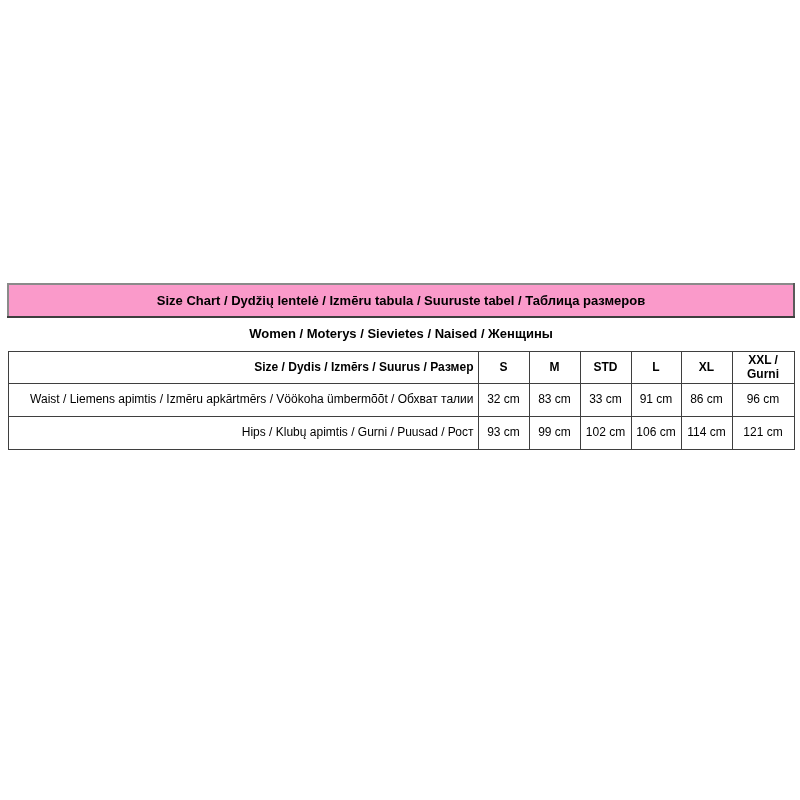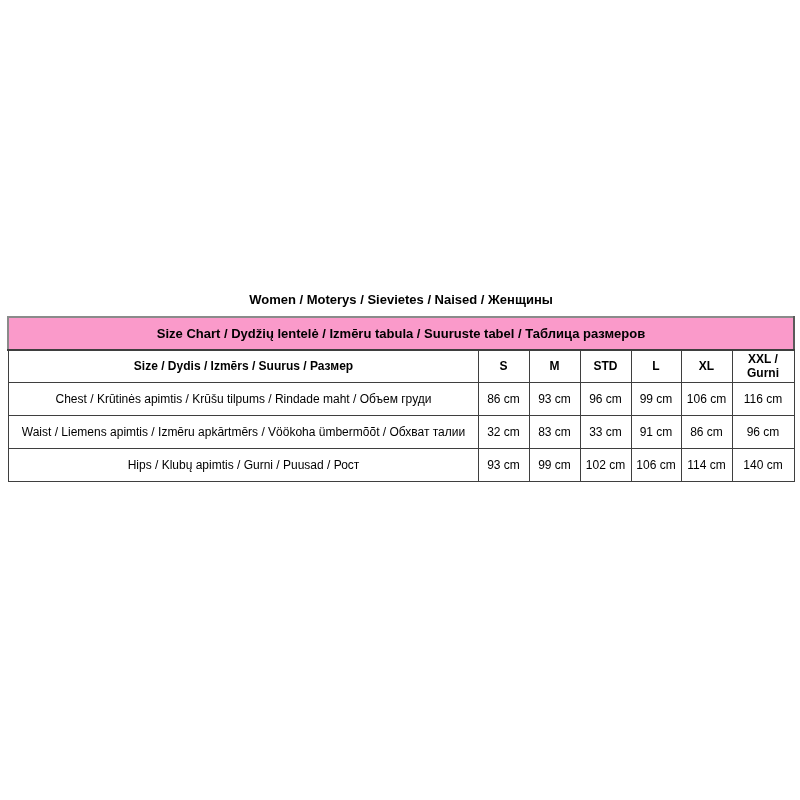--- a/index.html
+++ b/index.html
@@ -43,21 +43,21 @@
     font-size: 13px;
   }
 
   tr.grid td {
     border: 1px solid #3f3f3f;
   }
   tr.header-row td { font-weight: bold; height: 32px; }
   tr.data-row td { height: 33px; }
 
   td.lbl {
-    text-align: center;
+    text-align: right;
     padding-left: 5px;
     padding-right: 4px;
     margin-top: 36px;
   }
   td.val {
     text-align: center;
     padding: 1px 2px;
   }
 </style>
 </head>
@@ -70,62 +70,53 @@
       <col style="width:51px">
       <col style="width:51px">
       <col style="width:51px">
       <col style="width:50px">
       <col style="width:51px">
       <col style="width:62px">
     </colgroup>
 
     <tbody>
         <tr>
-      <td colspan="7" class="women-cell">Women / Moterys / Sievietes / Naised / Женщины</td>
+      <td colspan="7" class="title-cell">Size Chart / Dydžių lentelė / Izmēru tabula / Suuruste tabel / Таблица размеров</td>
     </tr>
 
     <tr>
-      <td colspan="7" class="title-cell">Size Chart / Dydžių lentelė / Izmēru tabula / Suuruste tabel / Таблица размеров</td>
+      <td colspan="7" class="women-cell">Women / Moterys / Sievietes / Naised / Женщины</td>
     </tr>
 
     <tr class="grid header-row">
       <td class="lbl">Size / Dydis / Izmērs / Suurus / Размер</td>
       <td class="val">S</td>
       <td class="val">M</td>
       <td class="val">STD</td>
       <td class="val">L</td>
       <td class="val">XL</td>
       <td class="val">XXL / Gurni</td>
     </tr>
 
 
-    <tr class="grid data-row">
-      <td class="lbl">Chest / Krūtinės apimtis / Krūšu tilpums / Rindade maht / Объем груди</td>
-      <td class="val">86 cm</td>
-      <td class="val">93 cm</td>
-      <td class="val">96 cm</td>
-      <td class="val">99 cm</td>
-      <td class="val">106 cm</td>
-      <td class="val">116 cm</td>
-    </tr>
 
     <tr class="grid data-row">
       <td class="lbl">Waist / Liemens apimtis / Izmēru apkārtmērs / Vöökoha ümbermõõt / Обхват талии</td>
       <td class="val">32 cm</td>
       <td class="val">83 cm</td>
       <td class="val">33 cm</td>
       <td class="val">91 cm</td>
       <td class="val">86 cm</td>
       <td class="val">96 cm</td>
     </tr>
 
     <tr class="grid data-row">
       <td class="lbl">Hips / Klubų apimtis / Gurni / Puusad / Рост</td>
       <td class="val">93 cm</td>
       <td class="val">99 cm</td>
       <td class="val">102 cm</td>
       <td class="val">106 cm</td>
       <td class="val">114 cm</td>
-      <td class="val">140 cm</td>
+      <td class="val">121 cm</td>
     </tr>
   </tbody>
     </table>
 </div>
 
 </body></html>

